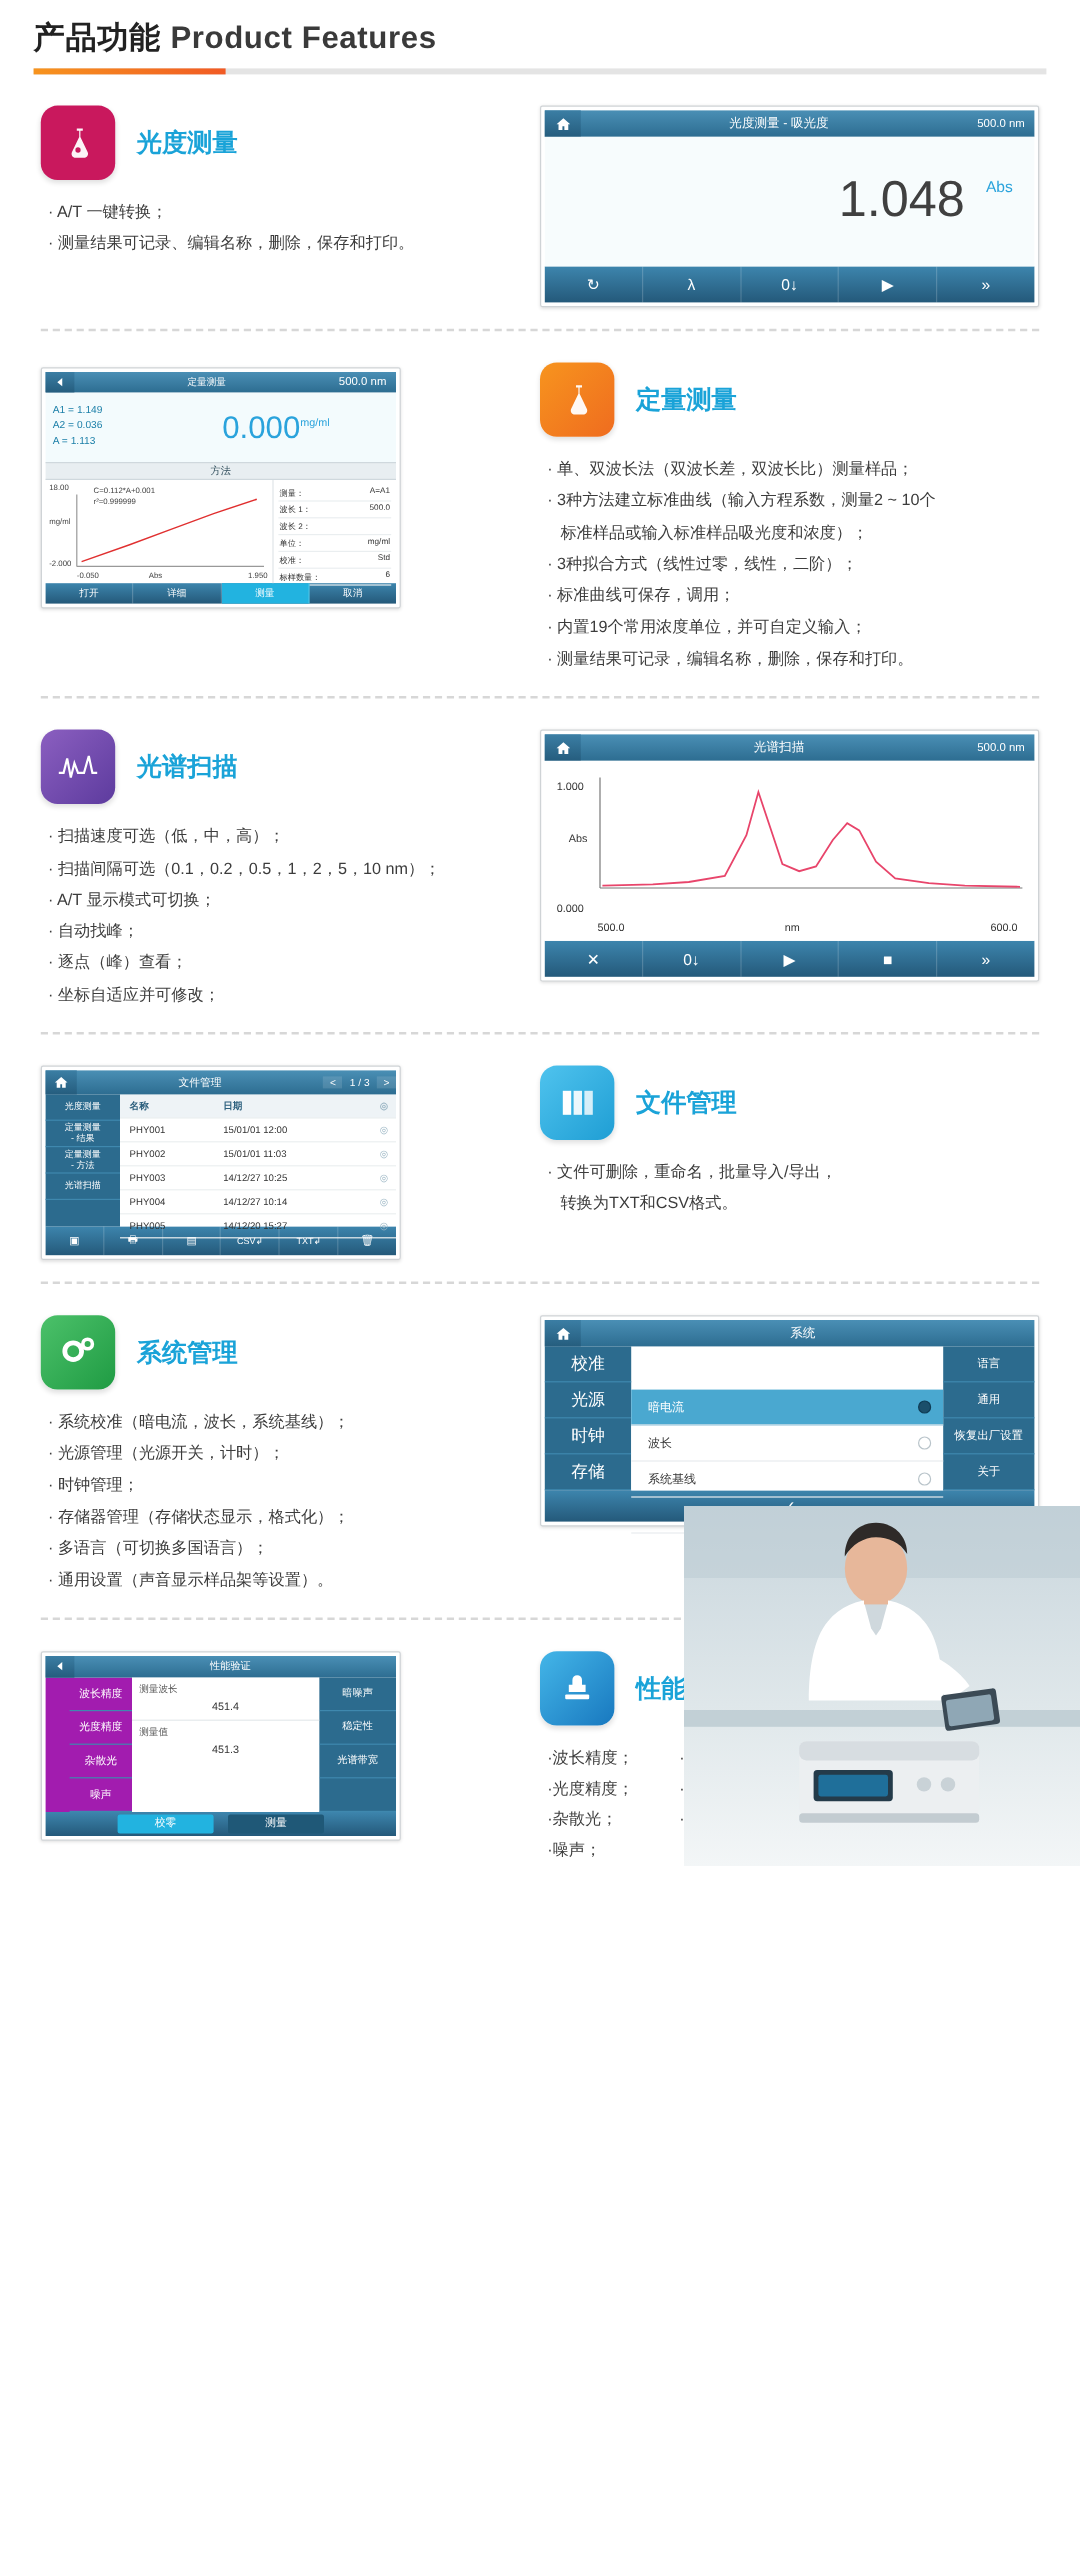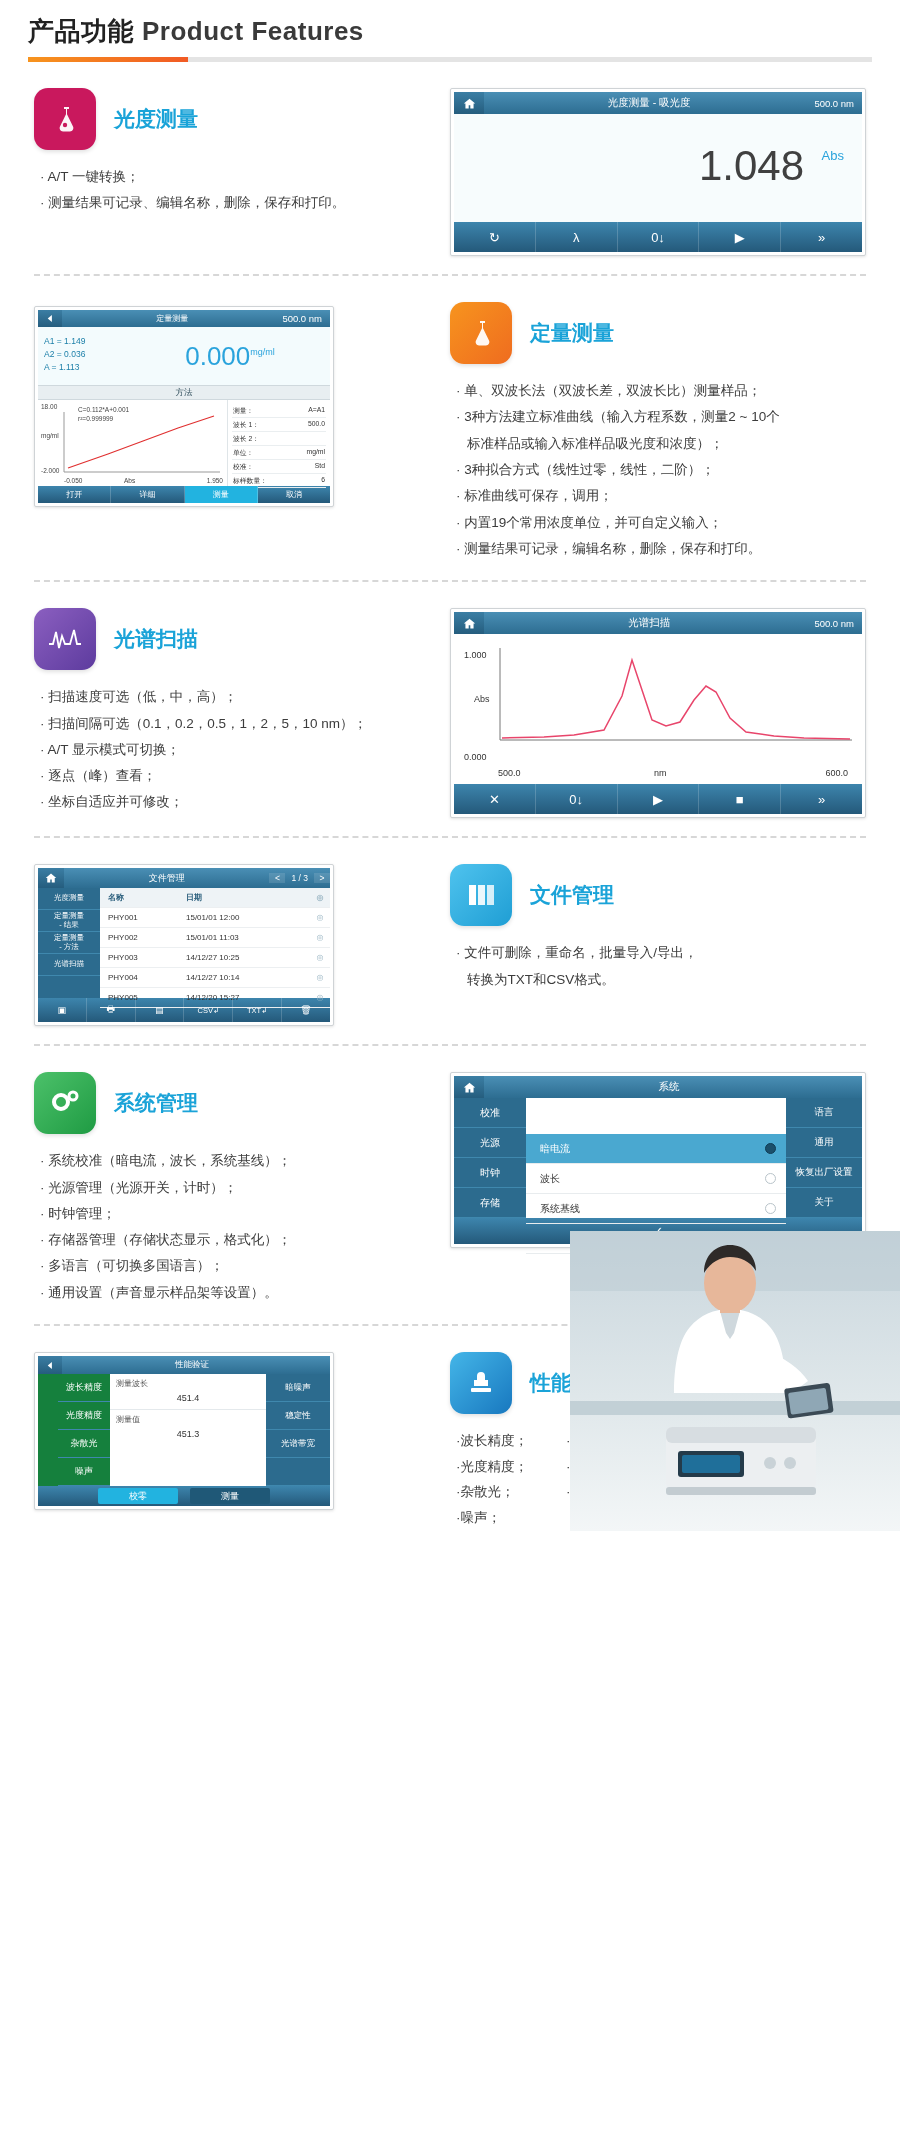--- a/index.html
+++ b/index.html
@@ -128,36 +128,36 @@
   .fm-row .c1 { width:86px; padding-left:8px; }
   .fm-row .c2 { flex:1; }
   .fm-row .c3 { width:20px; text-align:center; color:#9bb6c4; }
   .fm-bot { height:24px; display:flex; background:linear-gradient(to bottom,#3d85ad,#24597a);}
   .fm-bot .b { flex:1; display:flex; align-items:center; justify-content:center; color:#fff; font-size:9px; border-right:1px solid rgba(255,255,255,.18);}
   .fm-bot .b:last-child{border-right:none;}
 
   
   .sys-main { display:flex; height: 120px; }
   .sys-left { width: 72px; background:#2c6b8e; }
-  .sys-left div { height:30px; border-bottom:1px solid #3f88ae; color:#fff; font-size:10px; display:flex; align-items:center; justify-content:center;}
+  .sys-left div { height:30px; border-bottom:1px solid #3f88ae; color:#fff; font-size:14px; display:flex; align-items:center; justify-content:center;}
   .sys-mid { flex:1; background:#fff;margin-top:36px; }
   .sys-mid .r { height:30px; display:flex; align-items:center; font-size:10px; color:#333; border-bottom:1px solid #e8ecee; padding-left:14px; position:relative;}
   .sys-mid .r .radio { position:absolute; right:10px; width:11px; height:11px; border-radius:50%; border:1px solid #b9c4ca;}
   .sys-mid .r.sel { background:#4aa8d0; color:#fff; }
   .sys-mid .r.sel .radio { background:#1b4f6b; border-color:#0f3c55; }
   .sys-right { width: 76px; background:#2c6b8e; }
   .sys-right div { height:30px; border-bottom:1px solid #3f88ae; color:#fff; font-size:9.5px; display:flex; align-items:center; justify-content:center;}
   .sys-bot { height: 26px; background:linear-gradient(to bottom,#3d85ad,#24597a); display:flex; align-items:center; justify-content:center; color:#fff; font-size:13px;}
 
   
   .perf { width: 300px; }
   .perf .dev-top { height:18px; font-size:8.5px;}
   .perf .dev-top .home{width:24px;height:18px;}
   .perf-main { display:flex; height: 112px; }
-  .perf-left { width: 72px; background:#15803d;padding-left:20px; }
+  .perf-left { width: 72px; background:#a21caf;padding-left:20px; }
   .perf-left div { height:28px; border-bottom:1px solid #3f88ae; color:#fff; font-size:9px; display:flex; align-items:center; justify-content:center;}
   .perf-mid { flex:1; background:#fff; position:relative; }
   .perf-mid .lab { font-size:8px; color:#555; padding:4px 0 0 6px; }
   .perf-mid .val { font-size:9px; color:#333; text-align:center; padding-top:4px; }
   .perf-mid .hr { border-top:1px solid #e4e9ec; margin-top:6px; }
   .perf-right { width: 64px; background:#2c6b8e; }
   .perf-right div { height:28px; border-bottom:1px solid #3f88ae; color:#fff; font-size:8.5px; display:flex; align-items:center; justify-content:center;}
   .perf-bot { height:20px; display:flex; background:linear-gradient(to bottom,#3d85ad,#24597a); align-items:stretch; justify-content:center;}
   .perf-bot .b { width:80px; margin:2px 6px; display:flex; align-items:center; justify-content:center; color:#fff; font-size:9px; border-radius:2px;}
   .perf-bot .b.act { background:#22b3e0; }
@@ -327,20 +327,21 @@
           <svg width="36" height="30" viewBox="0 0 36 30">
               <polyline points="2,20 6,20 9,8 12,24 15,12 18,20 23,20 27,6 30,20 34,20" fill="none" stroke="#fff" stroke-width="1.8"></polyline>
             </svg>
         </div>
         <div class="sec-title">光谱扫描</div>
       </div>
       <div class="bullets">
         <div>· 扫描速度可选（低，中，高）；</div>
         <div>· 扫描间隔可选（0.1，0.2，0.5，1，2，5，10 nm）；</div>
         <div>· A/T 显示模式可切换；</div>
+        <div>· 自动找峰；</div>
         <div>· 逐点（峰）查看；</div>
         <div>· 坐标自适应并可修改；</div>
       </div>
     </div>
     <div class="col-dev">
       <div class="dev">
         <div class="dev-top">
           <div class="home">
             <svg width="13" height="13" viewBox="0 0 16 16">
                 <path d="M8 2L1 8h2v6h4v-4h2v4h4V8h2z" fill="#fff"></path>

